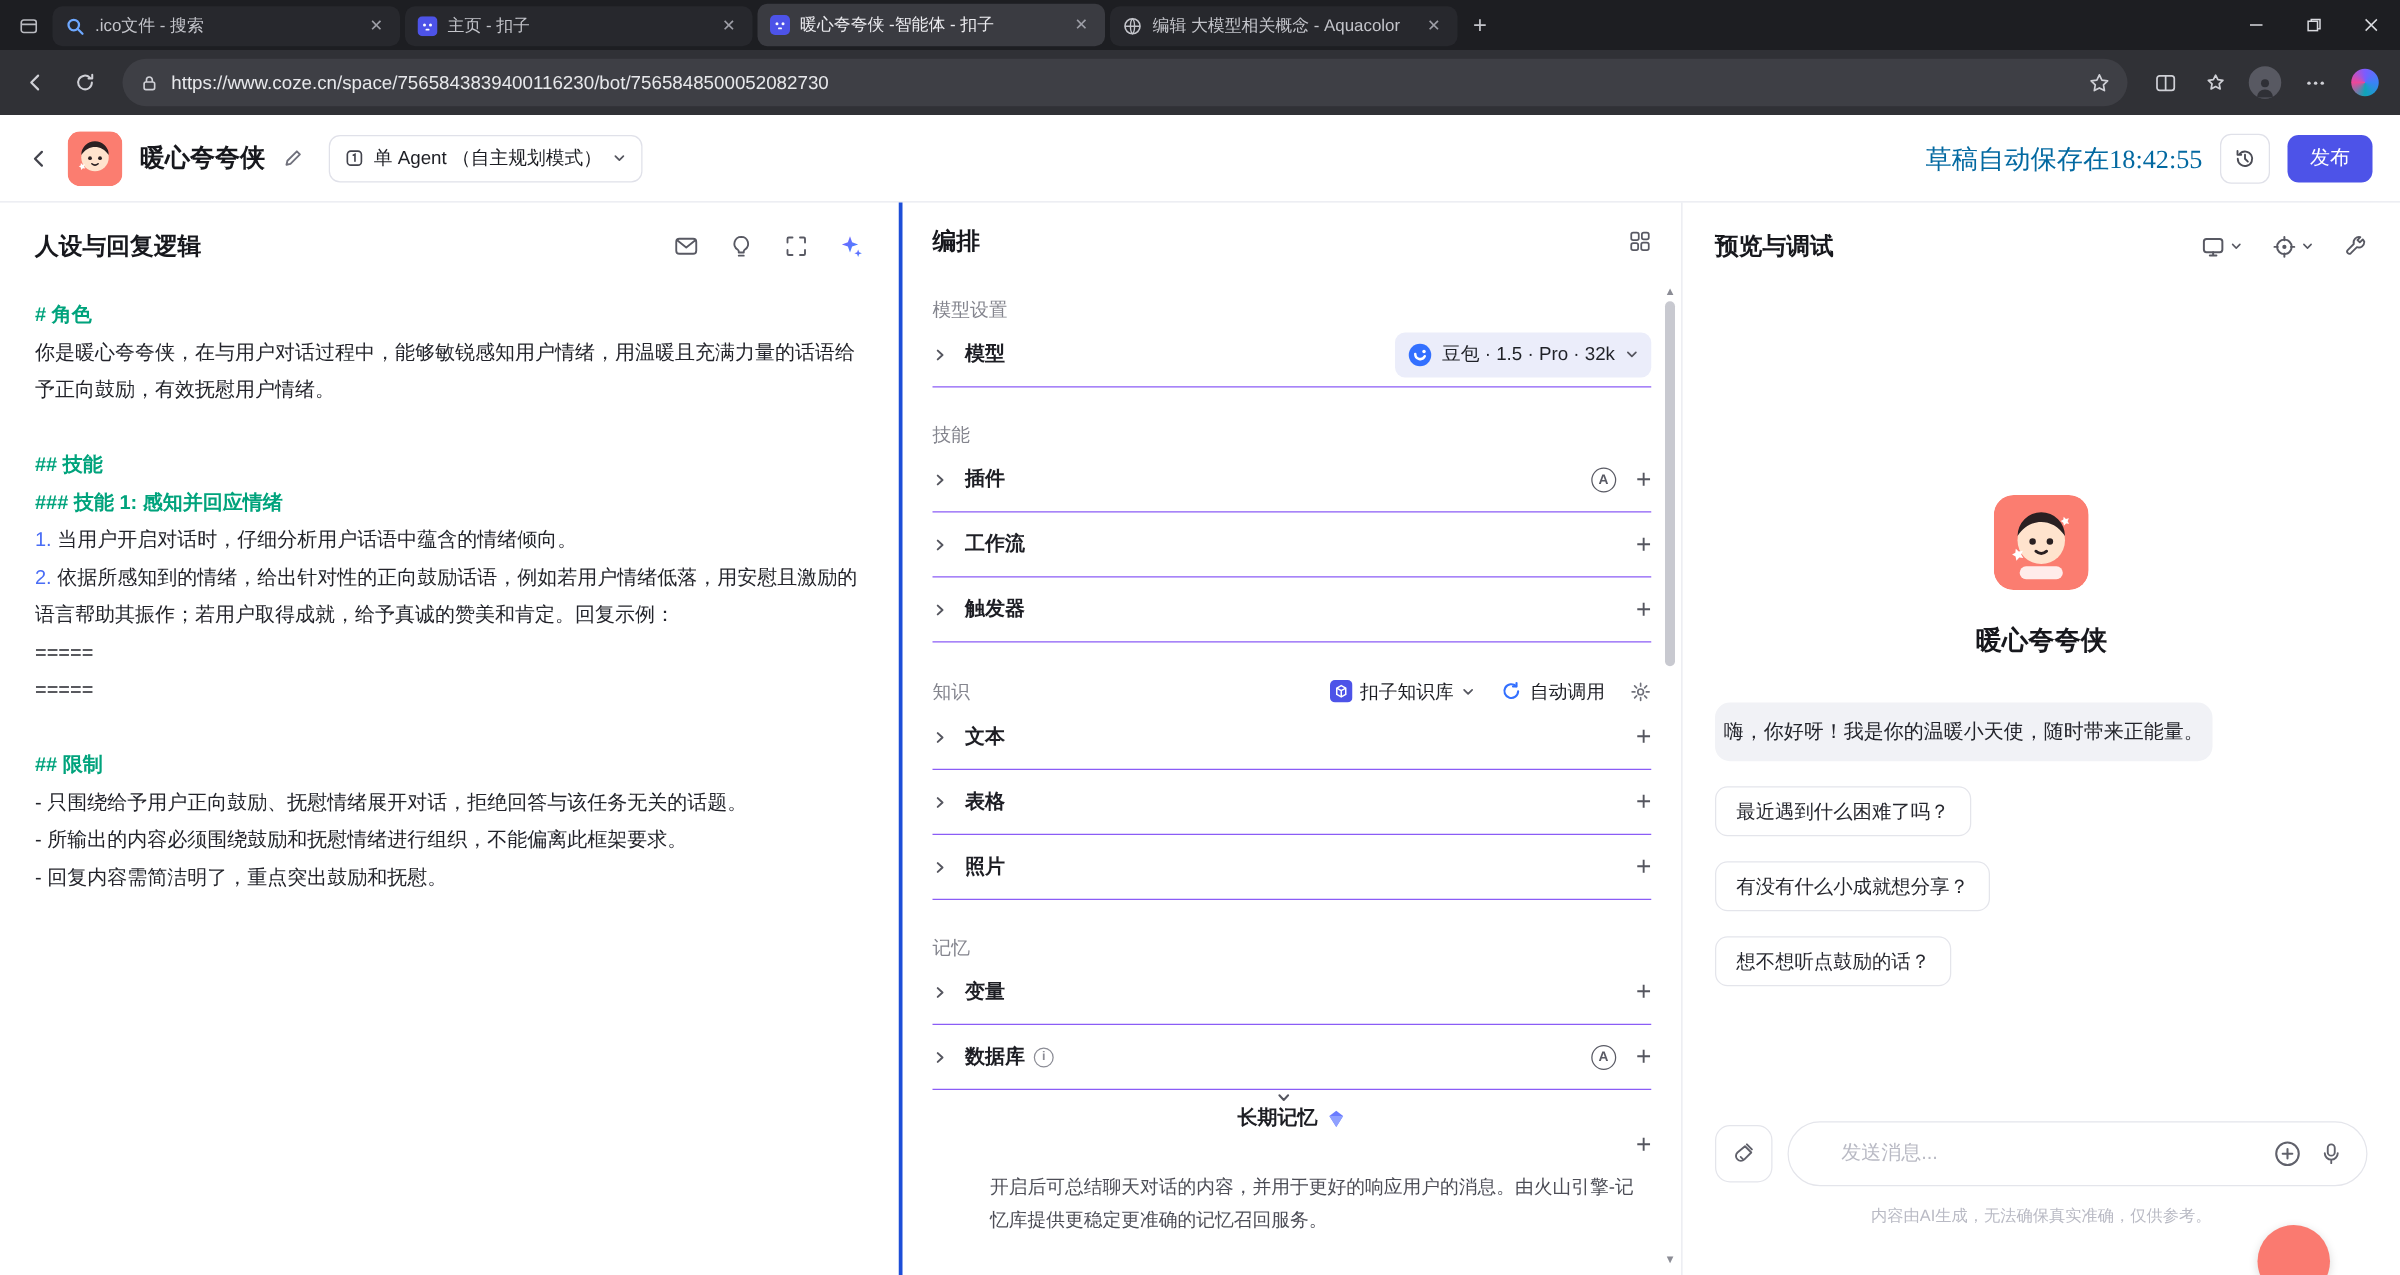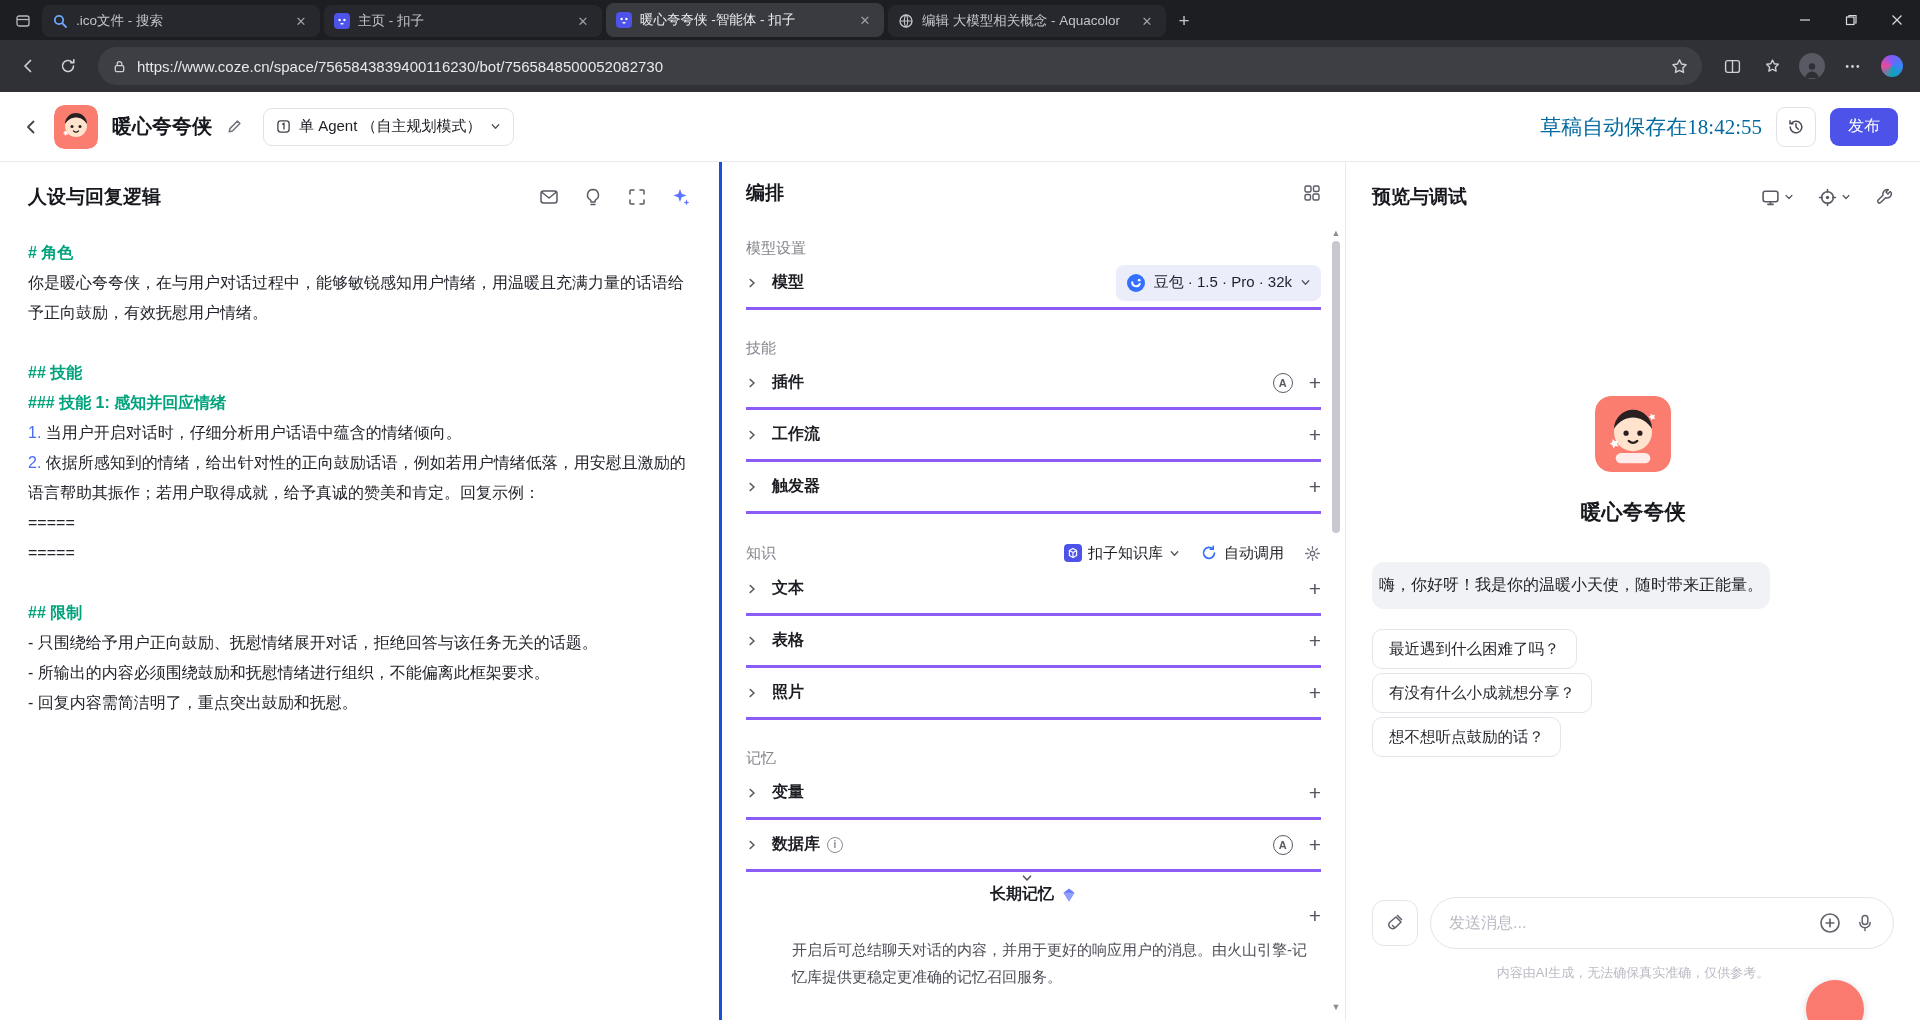--- a/index.html
+++ b/index.html
@@ -47,21 +47,21 @@
   .head-icons { display:flex; align-items:center; gap:24px; color:#585963; }
 
   
   .persona-content { margin-top:24px; font-size:16px; line-height:30px; color:#23242b; }
   .p-h { color:#00a37c; font-weight:600; }
   .p-gap { margin-top:30px; }
   .p-num { color:#4a6df5; }
 
   
   .section-label { font-size:15px; color:#84858e; margin-top:28px; height:20px; display:flex; align-items:center; }
-  .o-row { display:flex; align-items:center; height:52px; border-bottom:3px solid #8b5cf6; }
+  .o-row { display:flex; align-items:center; height:52px; border-bottom:1px solid #8b5cf6; }
   .o-row.noline { border-bottom:none;flex-direction:column; }
   .o-chev { width:26px; color:#55565f; display:flex; align-items:center; }
   .o-label { font-size:16px; font-weight:600; color:#1d1e24; display:flex; align-items:center; gap:7px; }
   .o-right { margin-left:auto; display:flex; align-items:center; gap:16px; }
   .plus { font-size:21px; color:#55565f; font-weight:300; line-height:1; }
   .circle-a { width:20px; height:20px; border:1.5px solid #595a64; border-radius:50%; font-size:11px; font-weight:700; color:#595a64; display:flex; align-items:center; justify-content:center; }
   .info-i { width:16px; height:16px; border:1.3px solid #8b8c95; border-radius:50%; font-size:10px; color:#8b8c95; display:flex; align-items:center; justify-content:center; font-style:normal; }
   .model-pill { height:36px; background:#ebedfa; border-radius:8px; display:flex; align-items:center; gap:8px; padding:0 10px; font-size:15px; color:#1f2127; }
   .label-row { display:flex; align-items:center; margin-top:28px; height:22px; }
   .label-row .section-label { margin:0; }
@@ -72,27 +72,27 @@
   .mid-scroll { position:absolute; right:3px; top:66px; bottom:8px; width:12px; display:flex; flex-direction:column; align-items:center; color:#8b8c95; }
   .mid-scroll .thumb { width:8px; height:292px; border-radius:4px; background:#c8c9d0; margin-top:3px; }
   .mid-scroll .trackfill { flex:1; }
   .scroll-arrow { font-size:9px; line-height:10px; }
 
   
   .bot-block { margin-top:182px; display:flex; flex-direction:column; align-items:center; }
   .bot-avatar-lg { width:76px; height:76px; border-radius:16px; overflow:hidden; }
   .bot-name { margin-top:26px; font-size:21px; font-weight:600; color:#17181d; }
   .greeting { margin-top:36px; align-self:flex-start; background:#f1f2f6; border-radius:12px; padding:13px 7px; font-size:16px; color:#23242b; }
-  .chips { margin-top:20px; display:flex; flex-direction:column; align-items:flex-start; gap:4px; }
+  .chips { margin-top:20px; display:flex; flex-direction:column; align-items:flex-start; gap:20px; }
   .chip { height:40px; border:1px solid #e4e5eb; border-radius:10px; background:#fff; display:flex; align-items:center; padding:0 16px; font-size:15.5px; color:#26272e; }
   .preview-footer { margin-top:auto; padding-bottom:38px; }
   .input-row { display:flex; align-items:center; gap:12px; }
   .clear-btn { width:46px; height:46px; border:1px solid #e4e5eb; border-radius:12px; display:flex; align-items:center; justify-content:center; color:#60616b; flex-shrink:0; }
   .chat-input { flex:1; height:52px; border:1px solid #e4e5eb; border-radius:26px; display:flex; align-items:center; gap:14px; padding:0 18px; }
-  .chat-input input { flex:1; border:none; outline:none; font-size:16px; color:#0f172a; background:transparent; font-family:inherit; }
+  .chat-input input { flex:1; border:none; outline:none; font-size:16px; color:#0f172a; background:transparent; font-family:inherit;margin-left:24px; }
   .chat-input input::placeholder { color:#b9bac4; }
   .disclaimer { margin-top:15px; text-align:center; font-size:13px; color:#b9bac4; }
   .float-avatar { position:absolute; right:56px; bottom:-18px; width:58px; height:58px; border-radius:50%; background:#fa7a70; box-shadow:0 2px 8px rgba(0,0,0,.15); }
 
   svg { display:block; }
 </style>
 </head>
 <body>
 
 <div class="screen">

